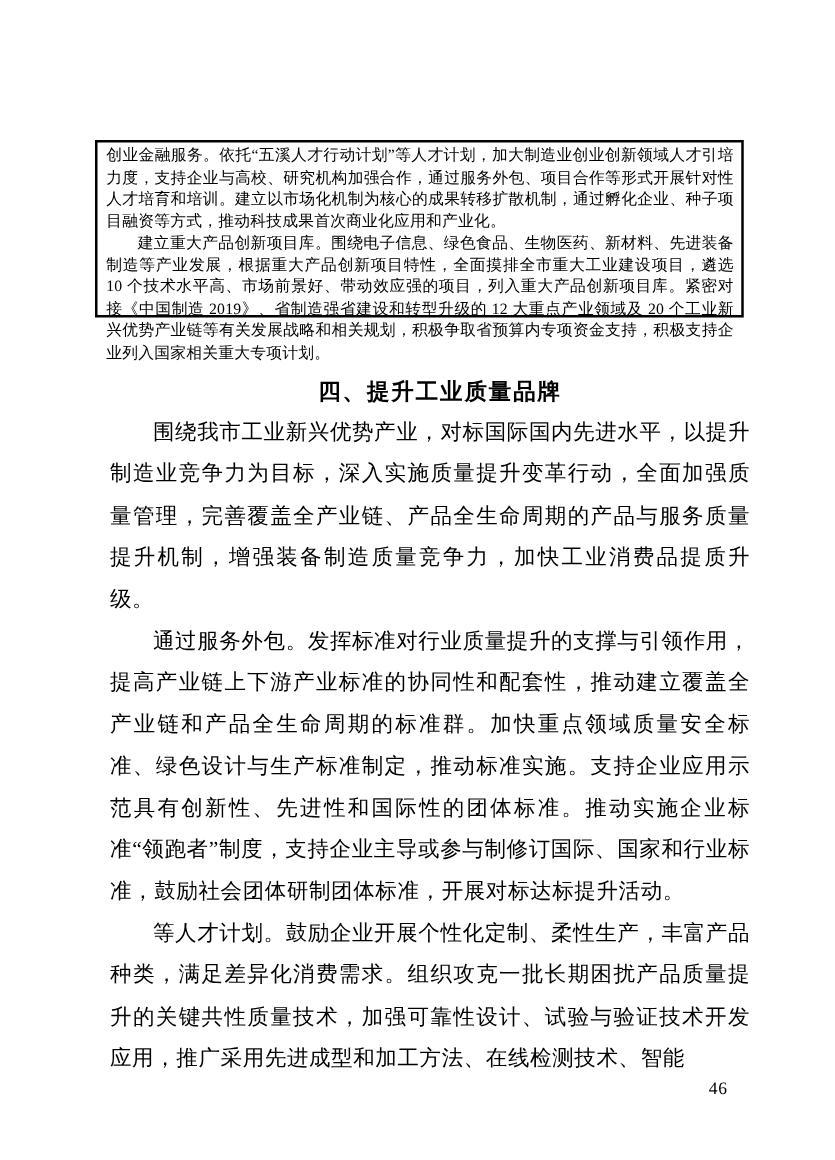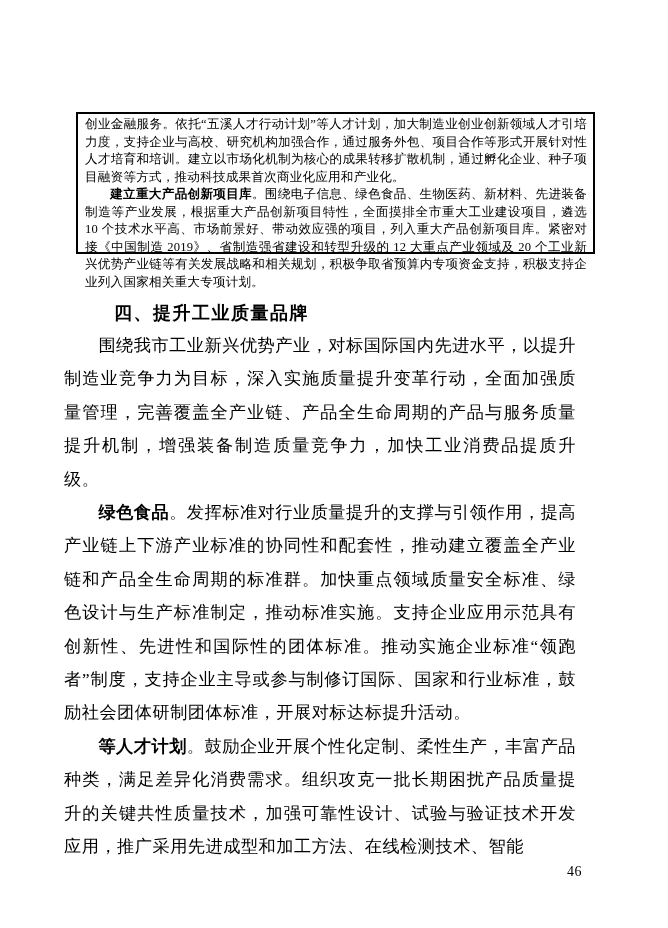--- a/index.html
+++ b/index.html
@@ -31,36 +31,37 @@
     height:142px;
     border:2px solid var(--color-border,#000);
     padding:2px 6px 0 7px;
     font-size:12.6px;
     line-height:17.5px;
     letter-spacing:0.2px;
     text-align:justify;
   }
   .box-p{margin:0;}
   .box-p.indent{text-indent:2em;}
-  .lead{font-weight:bold;}
+  .lead{font-weight:normal;}
   .section-heading{
     position:absolute;
     left:78px;
     top:301px;
     width:512px;
     margin:0;
     font-size:18px;
     font-weight:bold;
     letter-spacing:1.5px;
     text-indent:2em;
     line-height:24px;
+    text-align:center;
   }
   .body-text{
     position:absolute;
-    left:64px;
+    left:88px;
     top:329px;
     width:512px;
     font-size:17.2px;
     line-height:33.4px;
     letter-spacing:0.5px;
     text-align:justify;
   }
   .body-p{margin:0;text-indent:2em;}
   .page-number{
     position:absolute;
@@ -77,19 +78,19 @@
 
   <div class="notice-box">
     <p class="box-p"><span>创业金融服务。依托“五溪人才行动计划”等人才计划，加大制造业创业创新领域人才引培力度，支持企业与高校、研究机构加强合作，通过服务外包、项目合作等形式开展针对性人才培育和培训。建立以市场化机制为核心的成果转移扩散机制，通过孵化企业、种子项目融资等方式，推动科技成果首次商业化应用和产业化。</span></p>
     <p class="box-p indent"><span class="lead">建立重大产品创新项目库</span><span>。围绕电子信息、绿色食品、生物医药、新材料、先进装备制造等产业发展，根据重大产品创新项目特性，全面摸排全市重大工业建设项目，遴选 10 个技术水平高、市场前景好、带动效应强的项目，列入重大产品创新项目库。紧密对接《中国制造 2019》、省制造强省建设和转型升级的 12 大重点产业领域及 20 个工业新兴优势产业链等有关发展战略和相关规划，积极争取省预算内专项资金支持，积极支持企业列入国家相关重大专项计划。</span></p>
   </div>
 
   <h2 class="section-heading">四、提升工业质量品牌</h2>
 
   <div class="body-text">
     <p class="body-p"><span class="lead"></span><span>围绕我市工业新兴优势产业，对标国际国内先进水平，以提升制造业竞争力为目标，深入实施质量提升变革行动，全面加强质量管理，完善覆盖全产业链、产品全生命周期的产品与服务质量提升机制，增强装备制造质量竞争力，加快工业消费品提质升级。</span></p>
-    <p class="body-p"><span class="lead">绿色食品</span><span>。发挥标准对行业质量提升的支撑与引领作用，提高产业链上下游产业标准的协同性和配套性，推动建立覆盖全产业链和产品全生命周期的标准群。加快重点领域质量安全标准、绿色设计与生产标准制定，推动标准实施。支持企业应用示范具有创新性、先进性和国际性的团体标准。推动实施企业标准“领跑者”制度，支持企业主导或参与制修订国际、国家和行业标准，鼓励社会团体研制团体标准，开展对标达标提升活动。</span></p>
+    <p class="body-p"><span class="lead">通过服务外包</span><span>。发挥标准对行业质量提升的支撑与引领作用，提高产业链上下游产业标准的协同性和配套性，推动建立覆盖全产业链和产品全生命周期的标准群。加快重点领域质量安全标准、绿色设计与生产标准制定，推动标准实施。支持企业应用示范具有创新性、先进性和国际性的团体标准。推动实施企业标准“领跑者”制度，支持企业主导或参与制修订国际、国家和行业标准，鼓励社会团体研制团体标准，开展对标达标提升活动。</span></p>
     <p class="body-p"><span class="lead">等人才计划</span><span>。鼓励企业开展个性化定制、柔性生产，丰富产品种类，满足差异化消费需求。组织攻克一批长期困扰产品质量提升的关键共性质量技术，加强可靠性设计、试验与验证技术开发应用，推广采用先进成型和加工方法、在线检测技术、智能</span></p>
   </div>
 
   <div class="page-number">46</div>
 
 </div>
 
 </body></html>

